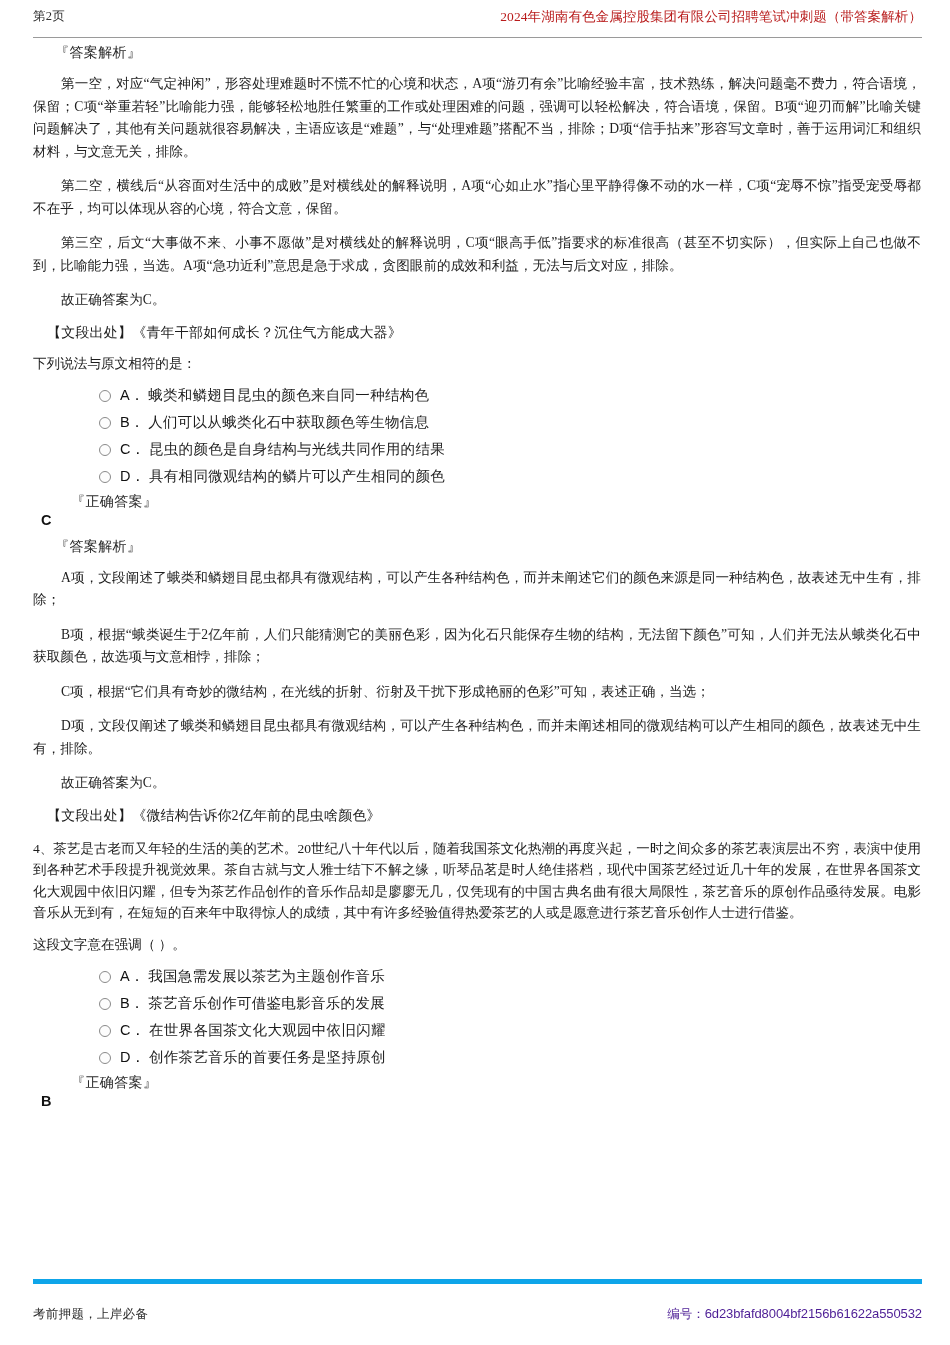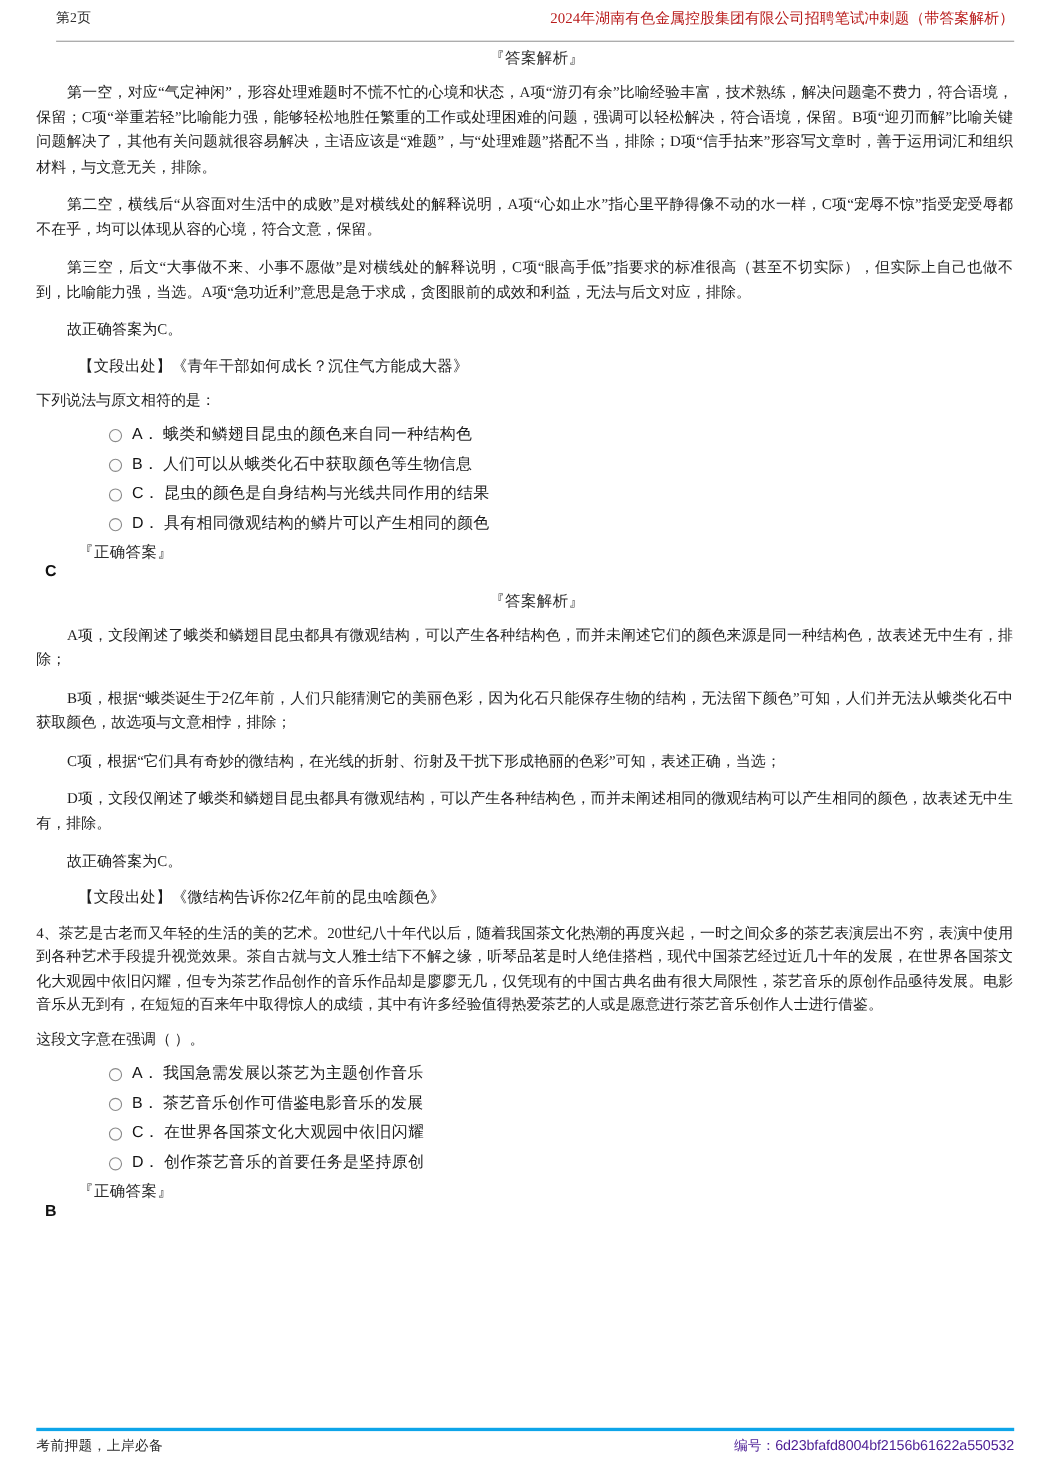--- a/index.html
+++ b/index.html
@@ -22,21 +22,21 @@
     height: 1345px;
     box-sizing: border-box;
     padding: 0;
     position: relative;
   }
 
   
   .page-header {
     position: absolute;
     top: 8px;
-    left: 51px;
+    left: 33px;
     right: 28px;
     height: 26px;
     display: flex;
     align-items: flex-start;
     justify-content: space-between;
     border-bottom: 1px solid #9a9a9a;
     padding-bottom: 3px;
   }
   .header-left {
     font-size: 12.5px;
@@ -57,21 +57,20 @@
     top: 44px;
     left: 33px;
     width: 888px;
   }
 
   .label-line {
     font-size: 14px;
     color: #2a2a2a;
     margin: 0 0 11px 22px;
     letter-spacing: 0.4px;
-    text-align: center;
   }
 
   .para {
     font-size: 13.6px;
     line-height: 22.5px;
     text-align: justify;
     margin: 0 0 12px 0;
     letter-spacing: 0.05px;
     color: #1d1d1d;
   }
@@ -139,33 +138,33 @@
   .answer-value {
     font-family: "Liberation Sans", sans-serif;
     font-size: 14.5px;
     font-weight: bold;
     color: #111;
     margin: 0 0 10px 8px;
   }
 
   .src-line {
     font-size: 14px;
-    margin: 0 0 13px 38px;
+    margin: 0 0 13px 14px;
     letter-spacing: 0.2px;
     color: #1d1d1d;
   }
 
   
   .page-footer {
     position: absolute;
     bottom: 22px;
     left: 33px;
     right: 28px;
-    border-top: 3px solid #0ea5e9;
-    padding-top: 5px;
+    border-top: 5px solid #0ea5e9;
+    padding-top: 22px;
     display: flex;
     align-items: center;
     justify-content: space-between;
   }
   .footer-left {
     font-size: 12.5px;
     color: #2b2b2b;
     letter-spacing: 0.3px;
   }
   .footer-right {

